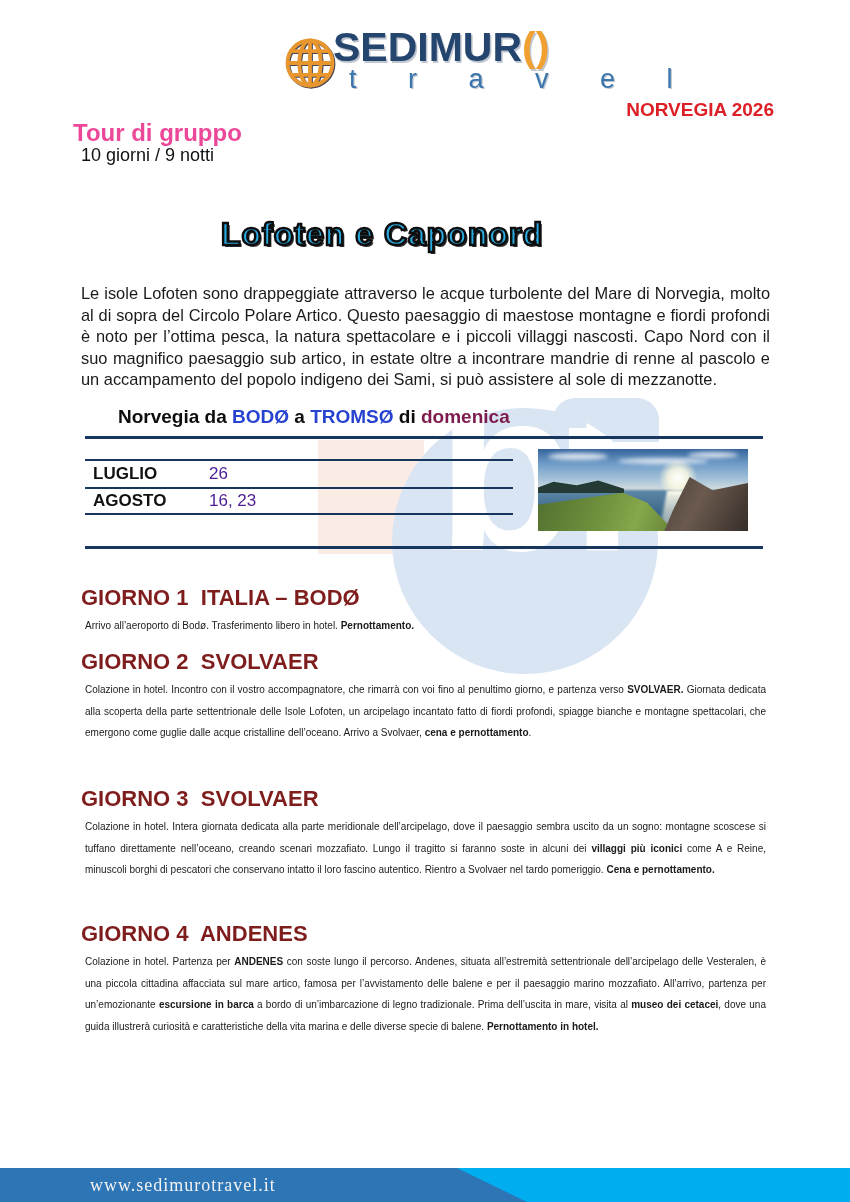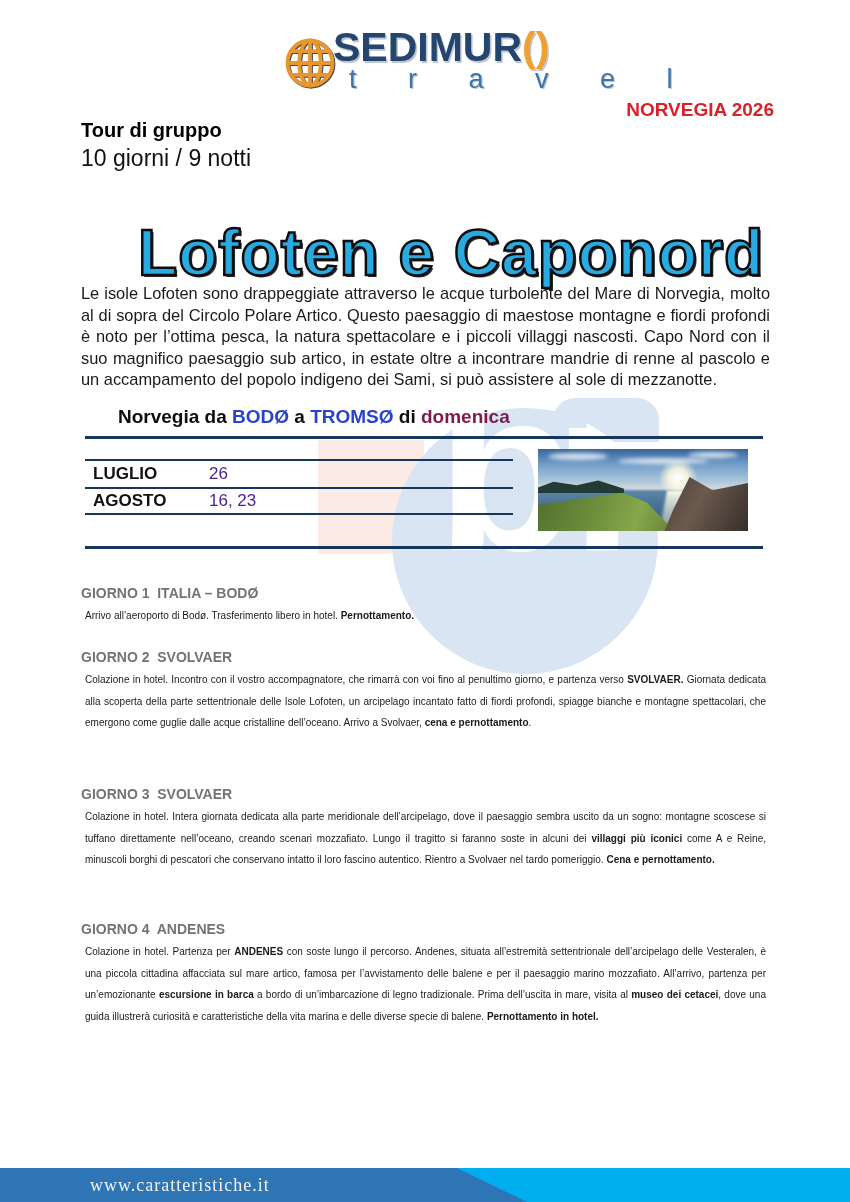--- a/index.html
+++ b/index.html
@@ -35,26 +35,26 @@
   .brand-line .parens{color:#f0a030;}
   .brand-sub{
     position:absolute;left:66px;top:36px;font-size:27px;font-weight:normal;
     letter-spacing:22px;color:#3a75ad;white-space:nowrap;
     text-shadow:1.2px 1.2px 0 rgba(150,160,175,0.6);
   }
   
   .edition{
     position:absolute;right:76px;top:99px;font-size:19px;font-weight:bold;color:#dd1f26;text-align:center;
   }
-  .tour-type{position:absolute;left:81px;top:119px;font-size:20px;font-weight:bold;color:#000000;}
-  .tour-duration{position:absolute;left:81px;top:145px;font-size:23px;color:#111111;}
+  .tour-type{position:absolute;left:73px;top:119px;font-size:24px;font-weight:bold;color:#ec4899;}
+  .tour-duration{position:absolute;left:81px;top:145px;font-size:18px;color:#111111;}
   
   .big-title{
-    position:absolute;left:0;top:216px;width:764px;text-align:right;
-    font-size:64px;font-weight:800;color:#29abe2;letter-spacing:1px;
+    position:absolute;left:0;top:216px;width:764px;text-align:center;
+    font-size:32px;font-weight:800;color:#29abe2;letter-spacing:1px;
     -webkit-text-stroke:2.5px #0d0d0d;
     text-shadow:2px 2px 0 rgba(10,10,10,0.85);
   }
   
   .intro{
     position:absolute;left:81px;top:283px;width:689px;
     font-size:16.4px;line-height:21.6px;color:#1a1a1a;
     text-align:justify;
   }
   
@@ -95,21 +95,21 @@
     clip-path:polygon(0 35%,38% 18%,62% 8%,78% 28%,100% 100%,0 100%);
   }
   .photo .cliff{
     position:absolute;right:-6px;top:28px;width:92px;height:60px;
     background:linear-gradient(120deg,#4a4038 0%,#6b5a4e 40%,#2e2824 100%);
     clip-path:polygon(30% 0,55% 22%,100% 8%,100% 100%,0 100%,12% 55%);
   }
   
   .day{position:absolute;left:81px;width:689px;color:#1a1a1a;}
   .day h3{
-    margin:0 0 2px 0;font-size:14px;font-weight:bold;color:#737373;
+    margin:0 0 2px 0;font-size:22px;font-weight:bold;color:#7f1d1d;
     white-space:pre-wrap;
   }
   .day p{
     margin:4px;font-size:10px;line-height:21.6px;text-align:justify;
   }
   .d1{top:585px;} .d2{top:649px;} .d3{top:786px;} .d4{top:921px;}
   
   .footer{position:absolute;left:0;top:1168px;width:850px;height:34px;background:#00aeef;}
   .footer-dark{
     position:absolute;left:0;top:0;width:850px;height:34px;background:#2e75b6;
@@ -188,16 +188,16 @@
     <h3>GIORNO 3  SVOLVAER</h3>
     <p><span>Colazione in hotel. Intera giornata dedicata alla parte meridionale dell’arcipelago, dove il paesaggio sembra uscito da un sogno: montagne scoscese si tuffano direttamente nell’oceano, creando scenari mozzafiato. Lungo il tragitto si faranno soste in alcuni dei </span><span style="font-weight: bold;">villaggi più iconici</span><span> come A e Reine, minuscoli borghi di pescatori che conservano intatto il loro fascino autentico. Rientro a Svolvaer nel tardo pomeriggio. </span><span style="font-weight: bold;">Cena e pernottamento.</span></p>
   </div>
   <div class="day d4">
     <h3>GIORNO 4  ANDENES</h3>
     <p><span>Colazione in hotel. Partenza per </span><span style="font-weight: bold;">ANDENES</span><span> con soste lungo il percorso. Andenes, situata all’estremità settentrionale dell’arcipelago delle Vesteralen,  è una piccola cittadina affacciata sul mare artico, famosa per l’avvistamento delle balene e per il paesaggio marino mozzafiato. All’arrivo, partenza per un’emozionante </span><span style="font-weight: bold;">escursione in barca</span><span> a bordo di un’imbarcazione di legno tradizionale. Prima dell’uscita in mare, visita al </span><span style="font-weight: bold;">museo dei cetacei</span><span>, dove una guida illustrerà curiosità e caratteristiche della vita marina e delle diverse specie di balene. </span><span style="font-weight: bold;">Pernottamento in hotel.</span></p>
   </div>
 
   <div class="footer">
     <div class="footer-dark"></div>
-    <div class="footer-url">www.caratteristiche.it</div>
+    <div class="footer-url">www.sedimurotravel.it</div>
   </div>
 
 </div>
 
 </body></html>

